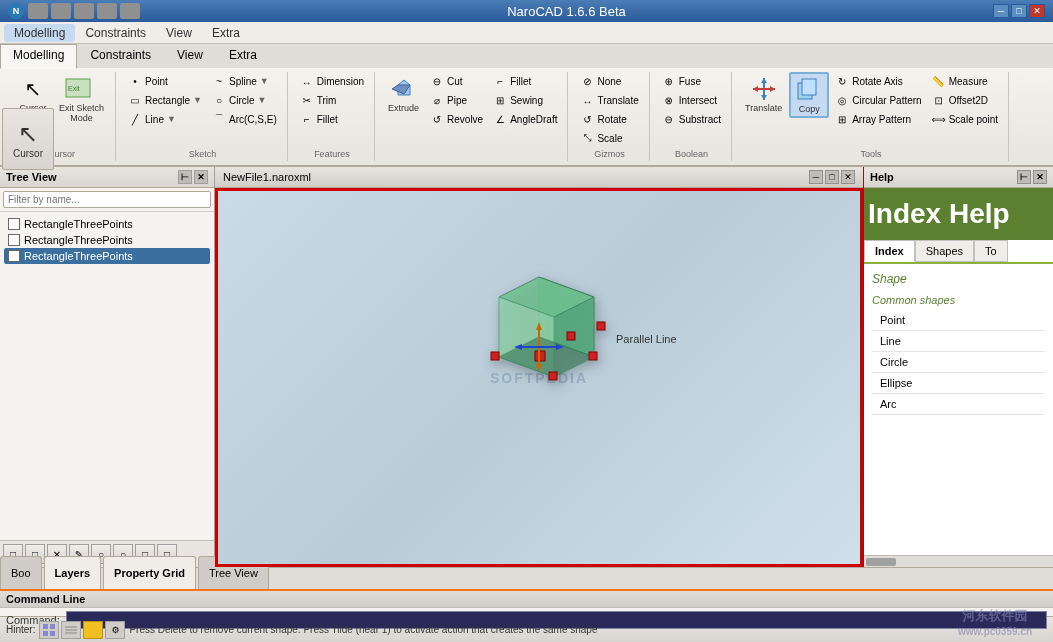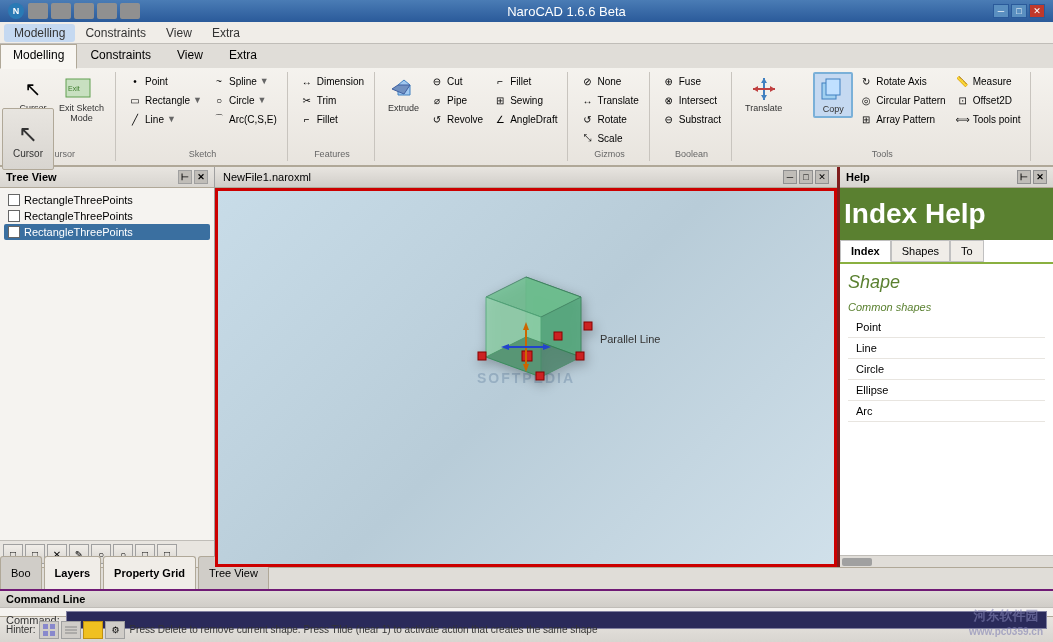--- a/index.html
+++ b/index.html
@@ -59,41 +59,41 @@
     #viewport-header { background: linear-gradient(to bottom, #e8e5e0, #d0cdc8); padding: 3px 8px; display: flex; justify-content: space-between; align-items: center; border-bottom: 1px solid #b0a898; font-size: 11px; }
     #viewport-header .vp-btns { display: flex; gap: 2px; }
     #viewport-header .vp-btn { width: 14px; height: 14px; background: #c0bdb8; border: 1px solid #909090; display: flex; align-items: center; justify-content: center; font-size: 9px; cursor: pointer; }
     #viewport { flex: 1; background: linear-gradient(135deg, #c8dce8 0%, #b8ccd8 50%, #d0e0ea 100%); border: 3px solid #cc0000; position: relative; overflow: hidden; }
     #viewport .watermark { position: absolute; top: 50%; left: 50%; transform: translate(-50%, -50%); color: rgba(100,130,160,0.4); font-size: 14px; font-weight: bold; letter-spacing: 2px; pointer-events: none; }
     
     
     #shape-container { position: absolute; top: 35%; left: 45%; transform: translate(-50%, -50%); }
 
     
-    #right-panel { width: 216px; border-left: 3px solid #7f1d1d; background: white; display: flex; flex-direction: column; }
+    #right-panel { width: 190px; border-left: 1px solid #7f1d1d; background: white; display: flex; flex-direction: column; }
     #help-header { background: linear-gradient(to bottom, #e8e5e0, #d8d5d0); padding: 3px 6px; display: flex; justify-content: space-between; align-items: center; border-bottom: 1px solid #b0a898; font-size: 11px; font-weight: bold; }
     #help-title-big { background: #5a8030; padding: 10px 4px; font-size: 28px; font-weight: bold; color: white; overflow: hidden; white-space: nowrap; }
     #help-tabs { display: flex; border-bottom: 2px solid #8ab040; }
     .help-tab { padding: 4px 10px; font-size: 11px; cursor: pointer; border: 1px solid #c0c0c0; background: #f0ede8; }
     .help-tab.active { background: white; border-bottom: 1px solid white; font-weight: bold; }
     #help-content { flex: 1; padding: 8px; overflow-y: auto; font-size: 11px; }
-    #help-content .help-section-title { font-style: italic; color: #5a8030; margin-bottom: 4px; font-size: 18px; }
+    #help-content .help-section-title { font-style: italic; color: #5a8030; margin-bottom: 4px; font-size: 12px; }
     #help-content .help-text { color: #555; margin-bottom: 8px; font-size: 10px; }
     #help-content .help-link { color: #2060a0; cursor: pointer; }
     #help-content .help-common-title { color: #5a8030; font-style: italic; margin: 8px 0 4px 0; }
     #help-content .help-shape-item { padding: 4px 8px; border-bottom: 1px solid #e8e5e0; cursor: pointer; font-size: 11px; }
     #help-scrollbar { height: 12px; background: #e0ddd8; border-top: 1px solid #c0bdb8; display: flex; align-items: center; padding: 0 2px; }
 
     
     #bottom-tabs { height: 22px; background: #e0ddd8; display: flex; align-items: flex-end; border-top: 1px solid #b0a898; }
     .bottom-tab { padding: 10px 10px; font-size: 11px; cursor: pointer; border: 1px solid #b0a898; border-bottom: none; background: #d0cdc8; margin-right: 2px; border-radius: 3px 3px 0 0; }
     .bottom-tab.active { background: #f0ede8; font-weight: bold; }
 
     
-    #command-area { height: 27px; background: #f5f3f0; border-top: 2px solid #701a75; }
+    #command-area { height: 27px; background: #f5f3f0; border-top: 2px solid #f97316; }
     #command-header { background: linear-gradient(to bottom, #e0ddd8, #d0cdc8); padding: 2px 6px; font-size: 11px; font-weight: bold; border-bottom: 1px solid #c0bdb8; }
     #command-line { display: flex; align-items: center; padding: 3px 6px; gap: 6px; }
     #command-line label { font-size: 11px; color: #333; }
     #command-line input { flex: 1; height: 18px; border: 1px solid #8080a0; padding: 0 4px; font-size: 11px; background: #2a2a5a; color: #00ff00; }
 
     
     #status-bar { height: 26px; background: linear-gradient(to bottom, #e8e5e0, #d8d5d0); border-top: 1px solid #b0a898; display: flex; align-items: center; padding: 0 6px; gap: 4px; }
     #status-bar .status-text { flex: 1; font-size: 10px; color: #333; }
     #status-bar .status-icons { display: flex; gap: 2px; }
     .status-icon { width: 20px; height: 18px; background: #d0cdc8; border: 1px solid #a0a0a0; display: flex; align-items: center; justify-content: center; cursor: pointer; font-size: 9px; }
@@ -317,21 +317,21 @@
               <line x1="13" y1="2" x2="13" y2="24" stroke="#4080c0" stroke-width="2"></line>
               <line x1="2" y1="13" x2="24" y2="13" stroke="#c04040" stroke-width="2"></line>
               <polygon points="13,2 10,7 16,7" fill="#4080c0"></polygon>
               <polygon points="13,24 10,19 16,19" fill="#4080c0"></polygon>
               <polygon points="2,13 7,10 7,16" fill="#c04040"></polygon>
               <polygon points="24,13 19,10 19,16" fill="#c04040"></polygon>
             </svg>
           </div>
           <div class="btn-label">Translate</div>
         </div>
-        <div class="ribbon-btn active" style="background:#c5d9f1;border:2px solid #7ab0d8;margin-left:24px;">
+        <div class="ribbon-btn active" style="background:#c5d9f1;border:2px solid #7ab0d8;">
           <div class="icon-box">
             <svg width="26" height="26" viewBox="0 0 26 26">
               <rect x="2" y="6" width="14" height="16" fill="#a0d0f0" stroke="#4080c0" stroke-width="1"></rect>
               <rect x="6" y="2" width="14" height="16" fill="#c0e0ff" stroke="#4080c0" stroke-width="1"></rect>
             </svg>
           </div>
           <div class="btn-label">Copy</div>
         </div>
         <div style="display:flex;flex-direction:column;gap:1px;">
           <div class="ribbon-small-btn">
@@ -351,39 +351,42 @@
           <div class="ribbon-small-btn">
             <span class="small-icon">📏</span>
             <span>Measure</span>
           </div>
           <div class="ribbon-small-btn">
             <span class="small-icon">⊡</span>
             <span>Offset2D</span>
           </div>
           <div class="ribbon-small-btn">
             <span class="small-icon">⟺</span>
-            <span>Tools point</span>
+            <span>Scale point</span>
           </div>
         </div>
       </div>
       <div class="ribbon-group-label">Tools</div>
     </div>
 
   </div>
 </div>
 
 <div id="main-area" style="height:400px;">
 
   <div id="left-panel">
     <div id="tree-header">
       <span>Tree View</span>
       <div class="header-btns">
         <div class="header-btn">⊢</div>
         <div class="header-btn">✕</div>
       </div>
+    </div>
+    <div id="tree-search">
+      <input type="text" placeholder="Filter by name..." style="">
     </div>
     <div id="tree-content">
       <div class="tree-item">
         <span class="tree-checkbox"></span>
         <span>RectangleThreePoints</span>
       </div>
       <div class="tree-item">
         <span class="tree-checkbox"></span>
         <span>RectangleThreePoints</span>
       </div>
@@ -511,21 +514,21 @@
         <line x1="1" y1="4" x2="13" y2="4" stroke="#888" stroke-width="1"></line>
         <line x1="1" y1="7" x2="13" y2="7" stroke="#888" stroke-width="1"></line>
         <line x1="1" y1="10" x2="13" y2="10" stroke="#888" stroke-width="1"></line>
       </svg>
     </div>
     <div class="status-icon" style="background:#f0c020;border-color:#c09010;"></div>
     <div class="status-icon">⚙</div>
   </div>
   <div class="status-text">Press Delete to remove current shape. Press Tilde (near 1) to activate action that creates the same shape</div>
 
-  <div style="position:fixed;bottom:4px;right:10px;font-size:13px;color:rgba(130,130,180,0.6);font-weight:bold;line-height:1.3;text-align:center;pointer-events:none;">
+  <div style="position:fixed;bottom:4px;right:21px;font-size:13px;color:rgba(130,130,180,0.6);font-weight:bold;line-height:1.3;text-align:center;pointer-events:none;">
     <div>河东软件园</div>
     <div style="font-size:10px;">www.pc0359.cn</div>
   </div>
 </div>
 
 <div id="cursor-icon" style="position:fixed;left:2px;top:108px;width:52px;height:62px;z-index:100;">
   <div class="cursor-symbol">↖</div>
   <div style="font-size:10px;color:#333;">Cursor</div>
 </div>
 

